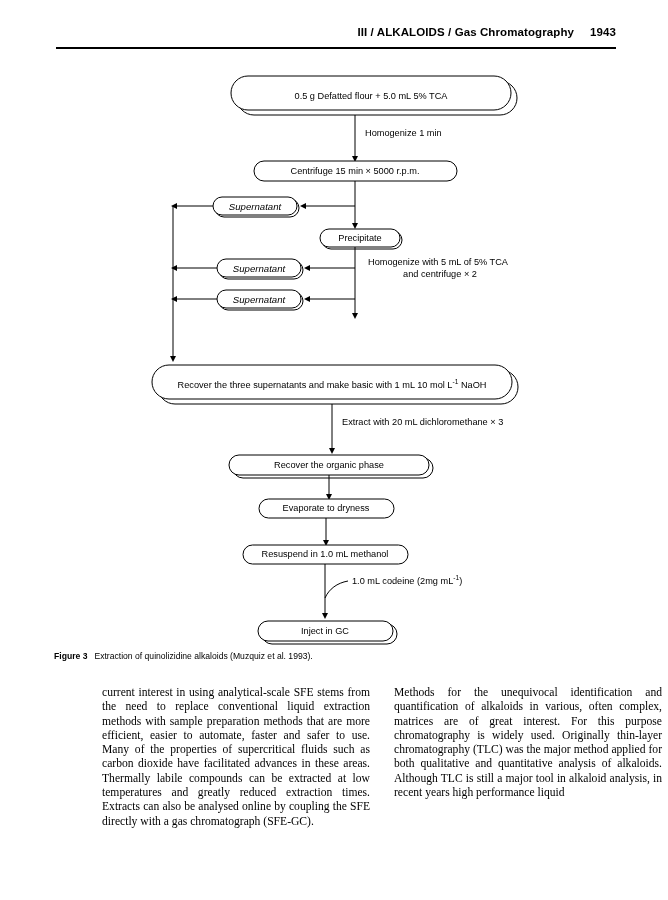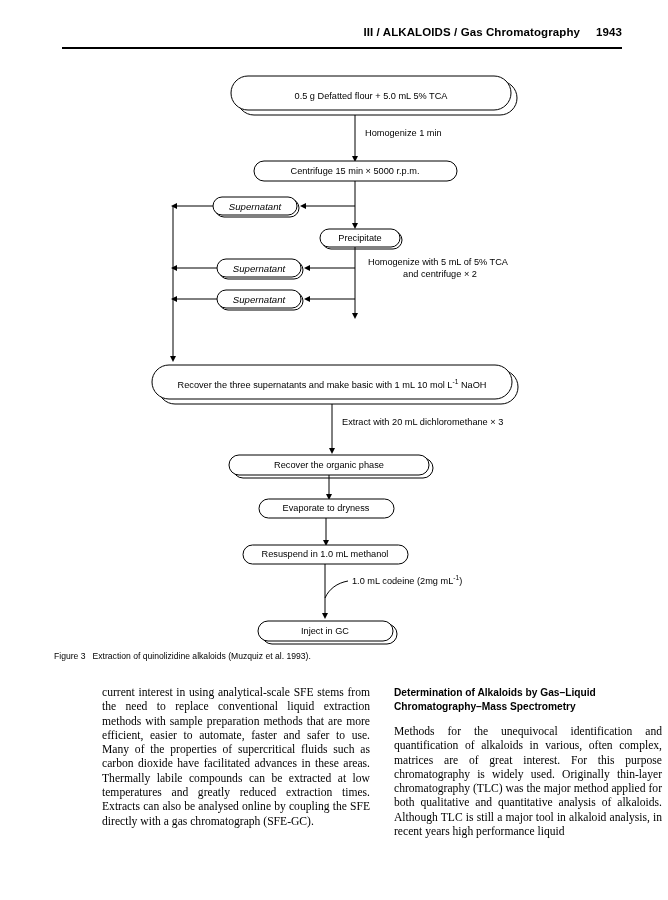--- a/index.html
+++ b/index.html
@@ -12,21 +12,21 @@
     background: #ffffff;
     font-family: "Liberation Serif", serif;
     color: #000000;
     position: relative;
     overflow: hidden;
   }
 
   
   #running-head {
     position: absolute;
-    left: 62px;
+    left: 56px;
     top: 26px;
     width: 560px;
     height: 26px;
   }
   #running-head .rh-text {
     position: absolute;
     right: 0;
     top: 0;
     font-family: "Liberation Sans", sans-serif;
     font-weight: bold;
@@ -98,21 +98,21 @@
   #figure-caption {
     position: absolute;
     left: 54px;
     top: 650px;
     width: 480px;
     font-family: "Liberation Sans", sans-serif;
     font-size: 8.6px;
     line-height: 12px;
   }
   #figure-caption .cap-label {
-    font-weight: normal;
+    font-weight: bold;
   }
   #figure-caption .cap-text {
     margin-left: 7px;
   }
 
   
   #body-columns {
     position: absolute;
     left: 54px;
     top: 686px;
@@ -267,19 +267,15 @@
 
 <div id="figure-caption">
   <span class="cap-label">Figure 3</span><span class="cap-text">Extraction of quinolizidine alkaloids (Muzquiz et al. 1993).</span>
 </div>
 
 <div id="body-columns">
   <div class="col col-left">
     <p class="body-p">current interest in using analytical-scale SFE stems from the need to replace conventional liquid extraction methods with sample preparation methods that are more efficient, easier to automate, faster and safer to use. Many of the properties of supercritical fluids such as carbon dioxide have facilitated advances in these areas. Thermally labile compounds can be extracted at low temperatures and greatly reduced extraction times. Extracts can also be analysed online by coupling the SFE directly with a gas chromatograph (SFE-GC).</p>
   </div>
   <div class="col col-right">
-    <h2 class="sec-head">
-      <span>Determination of Alkaloids by Gas–Liquid</span><br>
-      <span>Chromatography–Mass Spectrometry</span>
-    </h2>
     <p class="body-p">Methods for the unequivocal identification and quantification of alkaloids in various, often complex, matrices are of great interest. For this purpose chromatography is widely used. Originally thin-layer chromatography (TLC) was the major method applied for both qualitative and quantitative analysis of alkaloids. Although TLC is still a major tool in alkaloid analysis, in recent years high performance liquid</p>
   </div>
 </div>
 
 </body></html>

